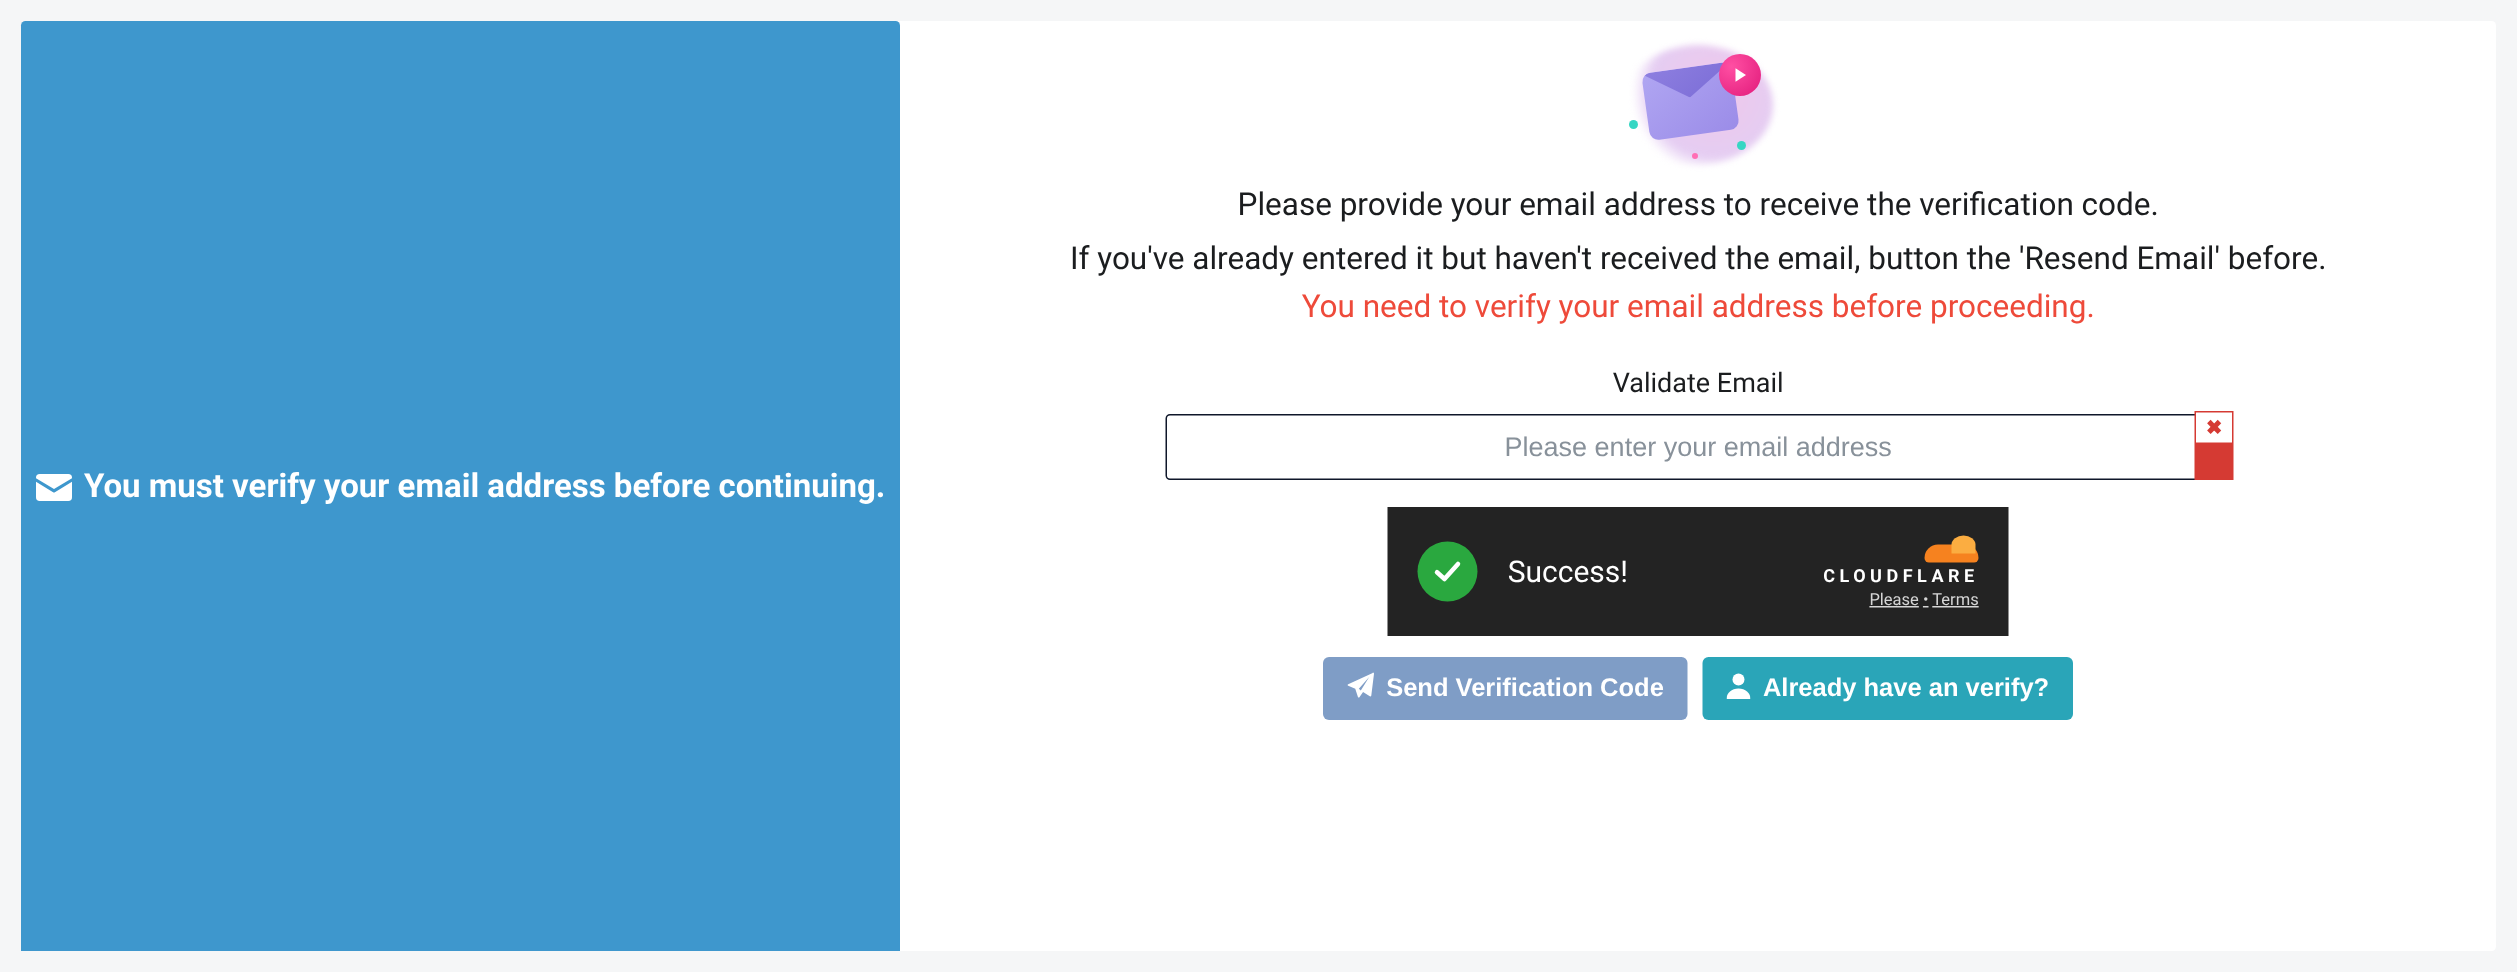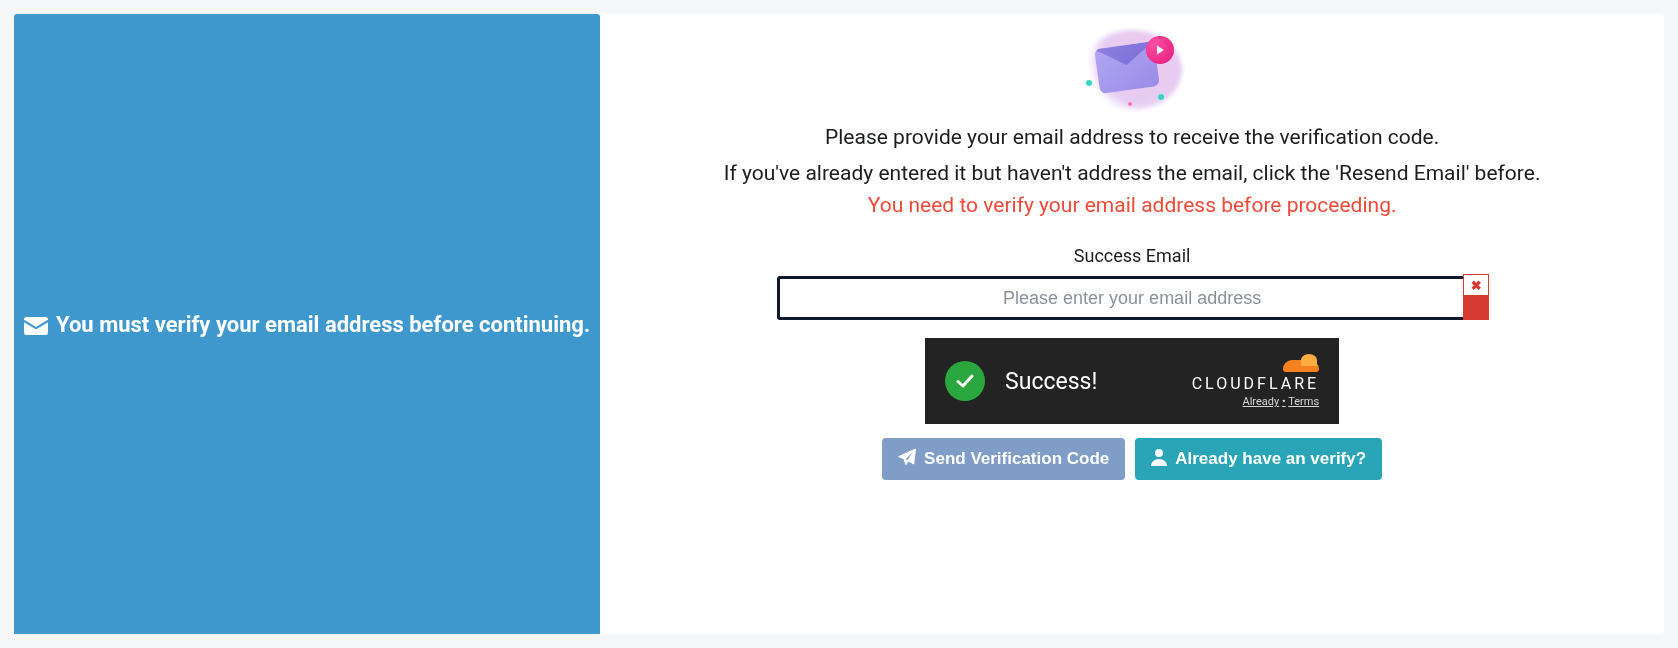--- a/index.html
+++ b/index.html
@@ -90,21 +90,21 @@
     margin-bottom: 10px;
   }
   .input-row{
     display:flex; justify-content:center; margin-bottom:18px;
   }
   .input-wrap{
     width:710px; position:relative;
   }
   .email-input{
     width:100%; height:44px;
-    border:3px solid #0f172a; border-radius:3px;
+    border:1px solid #0f172a; border-radius:3px;
     font-size:18px; text-align:center;
     color:#333;
   }
   .email-input::placeholder{color:#88919a;}
   .err-flag{
     position:absolute; right:-2px; top:-2px; width:26px; height:46px;
     background:#d53a33;
   }
   .err-flag .inner{
     position:absolute; top:1px; left:1px; right:1px; height:20px;
@@ -123,24 +123,24 @@
   .captcha-wrap{display:flex;justify-content:center;margin-bottom:14px;}
   .captcha{
     width:414px; height:86px; background:#232323; color:#fff;
     display:flex; align-items:center; padding:0 20px;
   }
   .captcha .check{
     width:40px;height:40px;border-radius:50%;background:#2aa83f;
     display:flex;align-items:center;justify-content:center;margin-right:20px;
     flex:0 0 40px;
   }
-  .captcha .success{font-size:23px; flex:1; text-align:left;}
+  .captcha .success{font-size:20px; flex:1; text-align:left;}
   .captcha .cf{display:flex;flex-direction:column;align-items:flex-end;gap:2px;}
   .cf-logo{display:flex;align-items:flex-end;gap:6px;}
-  .cf-word{font-size:16px; font-weight:400; letter-spacing:3px;margin-left:16px;}
+  .cf-word{font-size:12px; font-weight:700; letter-spacing:3px;margin-left:16px;}
   .cf-cloud{width:36px;height:18px;position:relative;}
   .cf-cloud::before{
     content:"";position:absolute;left:0;bottom:0;width:36px;height:12px;
     background:#f6821f;border-radius:12px 12px 4px 4px;
   }
   .cf-cloud::after{
     content:"";position:absolute;left:18px;bottom:6px;width:16px;height:12px;
     background:#fbad41;border-radius:50% 50% 0 0;
   }
   .cf-links{font-size:11px;color:#d6d6d6;}
@@ -183,25 +183,25 @@
             </svg>
         </div>
         <div class="dot d1"></div>
           <div class="dot d2"></div>
           <div class="dot d3"></div>
       </div>
     </div>
 
     <p class="desc">Please provide your email address to receive the verification code.</p>
     <p class="desc">
-      <span>If you've already entered it but haven't address the email, click the '</span><span class="strong">Resend Email</span><span>' before.</span>
+      <span>If you've already entered it but haven't received the email, button the '</span><span class="strong">Resend Email</span><span>' before.</span>
     </p>
     <p class="warn">You need to verify your email address before proceeding.</p>
 
-    <div class="field-label">Success Email</div>
+    <div class="field-label">Validate Email</div>
 
     <div class="input-row">
       <div class="input-wrap">
         <input class="email-input" type="text" placeholder="Please enter your email address" style="">
         <div class="err-flag">
           <div class="inner">✖</div>
         </div>
       </div>
     </div>
 
@@ -212,21 +212,21 @@
               <path d="M4 11.5 9 16 18 6" stroke="#fff" stroke-width="3" stroke-linecap="round" stroke-linejoin="round"></path>
             </svg>
         </div>
         <div class="success">Success!</div>
         <div class="cf">
           <div class="cf-logo">
             <div class="cf-cloud"></div>
           </div>
           <div class="cf-word">CLOUDFLARE</div>
           <div class="cf-links">
-            <span>Already</span>
+            <span>Please</span>
             <span>•</span>
             <span>Terms</span>
           </div>
         </div>
       </div>
     </div>
 
     <div class="btn-row">
       <button class="btn btn-primary">
         <span>

